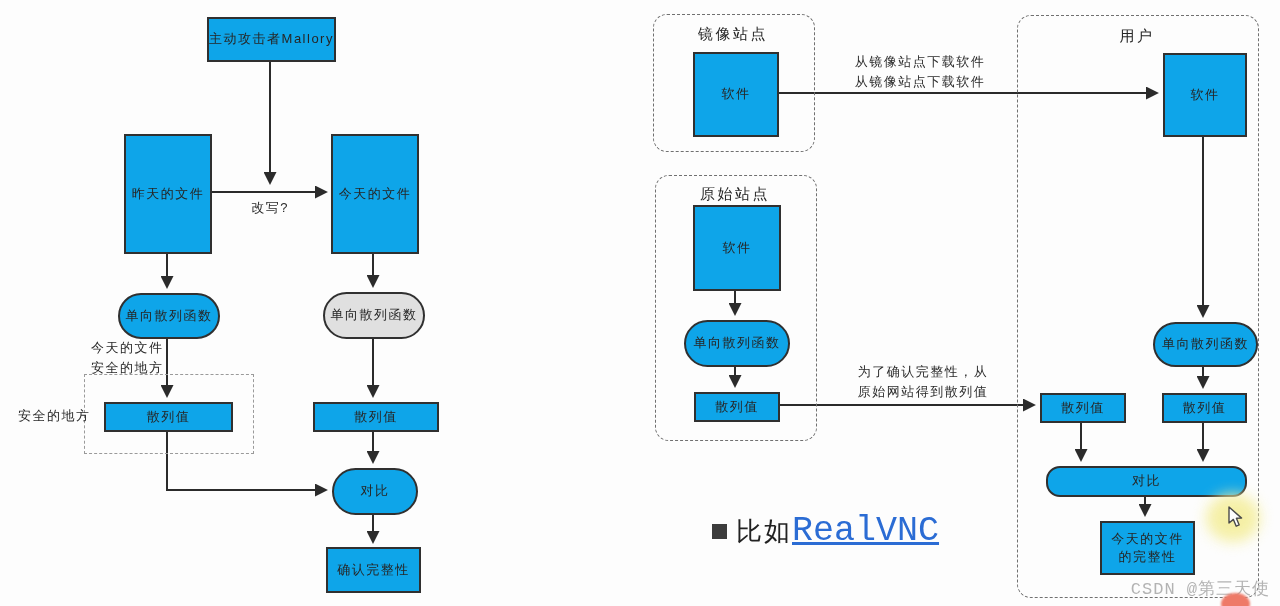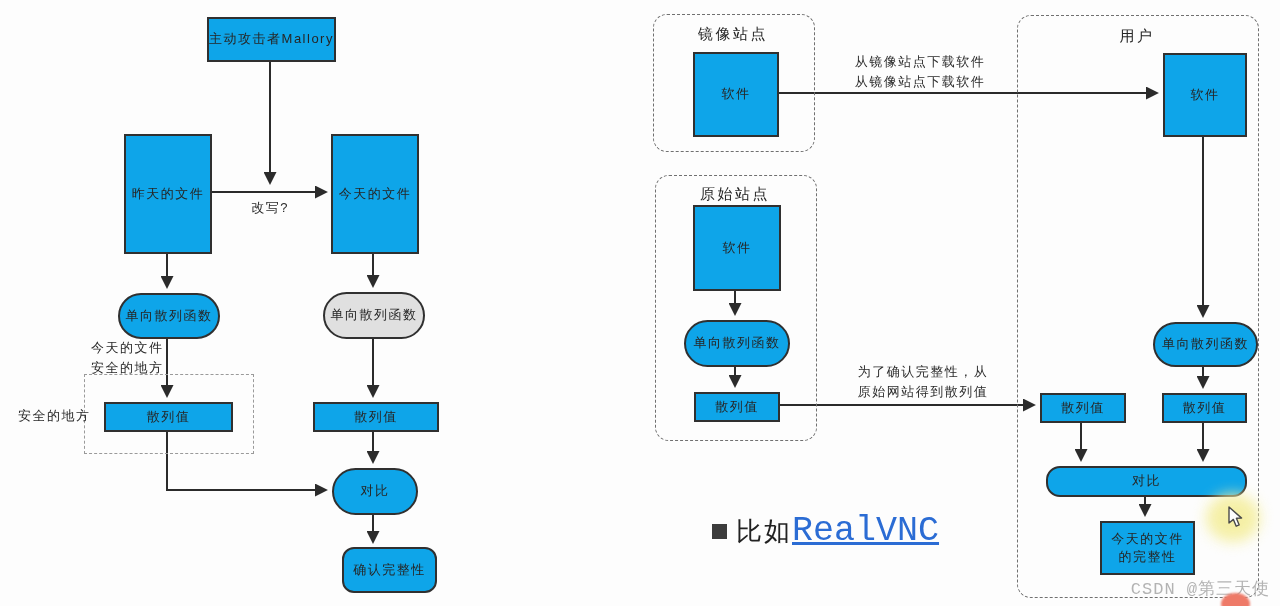--- a/index.html
+++ b/index.html
@@ -92,21 +92,21 @@
   <div class="dashed-plain" style="left:84px;top:374px;width:168px;height:78px;"></div>
 
   <div class="note" style="left:18px;top:406px;">安全的地方</div>
 
   <div class="node" style="left:104px;top:402px;width:125px;height:26px;">散列值</div>
 
   <div class="node" style="left:313px;top:402px;width:122px;height:26px;">散列值</div>
 
   <div class="node pill" style="left:332px;top:468px;width:82px;height:43px;">对比</div>
 
-  <div class="node" style="left:342px;top:547px;width:91px;height:42px;border-radius:12px;">确认完整性</div>
+  <div class="node" style="left:326px;top:547px;width:91px;height:42px;">确认完整性</div>
 
   <div class="dashed-group" style="left:653px;top:14px;width:160px;height:136px;"></div>
   <div class="group-label" style="left:678px;top:25px;width:110px;">镜像站点</div>
   <div class="node" style="left:693px;top:52px;width:82px;height:81px;">软件</div>
 
   <div class="dashed-group" style="left:1017px;top:15px;width:240px;height:581px;"></div>
   <div class="group-label" style="left:1107px;top:27px;width:60px;">用户</div>
   <div class="node" style="left:1163px;top:53px;width:80px;height:80px;">软件</div>
 
   <div class="note center" style="left:845px;top:52px;width:150px;">

